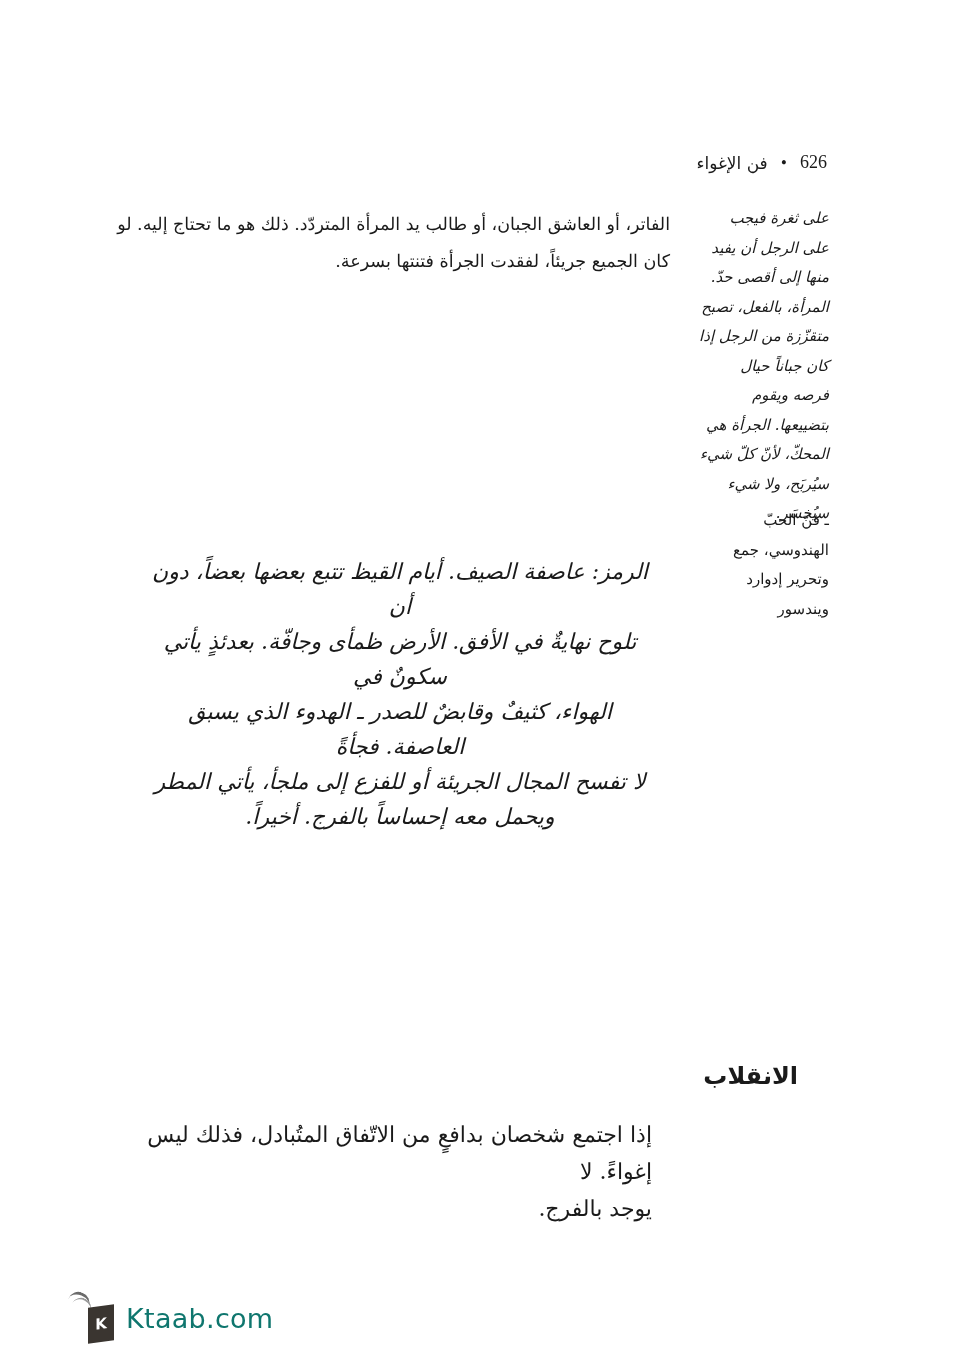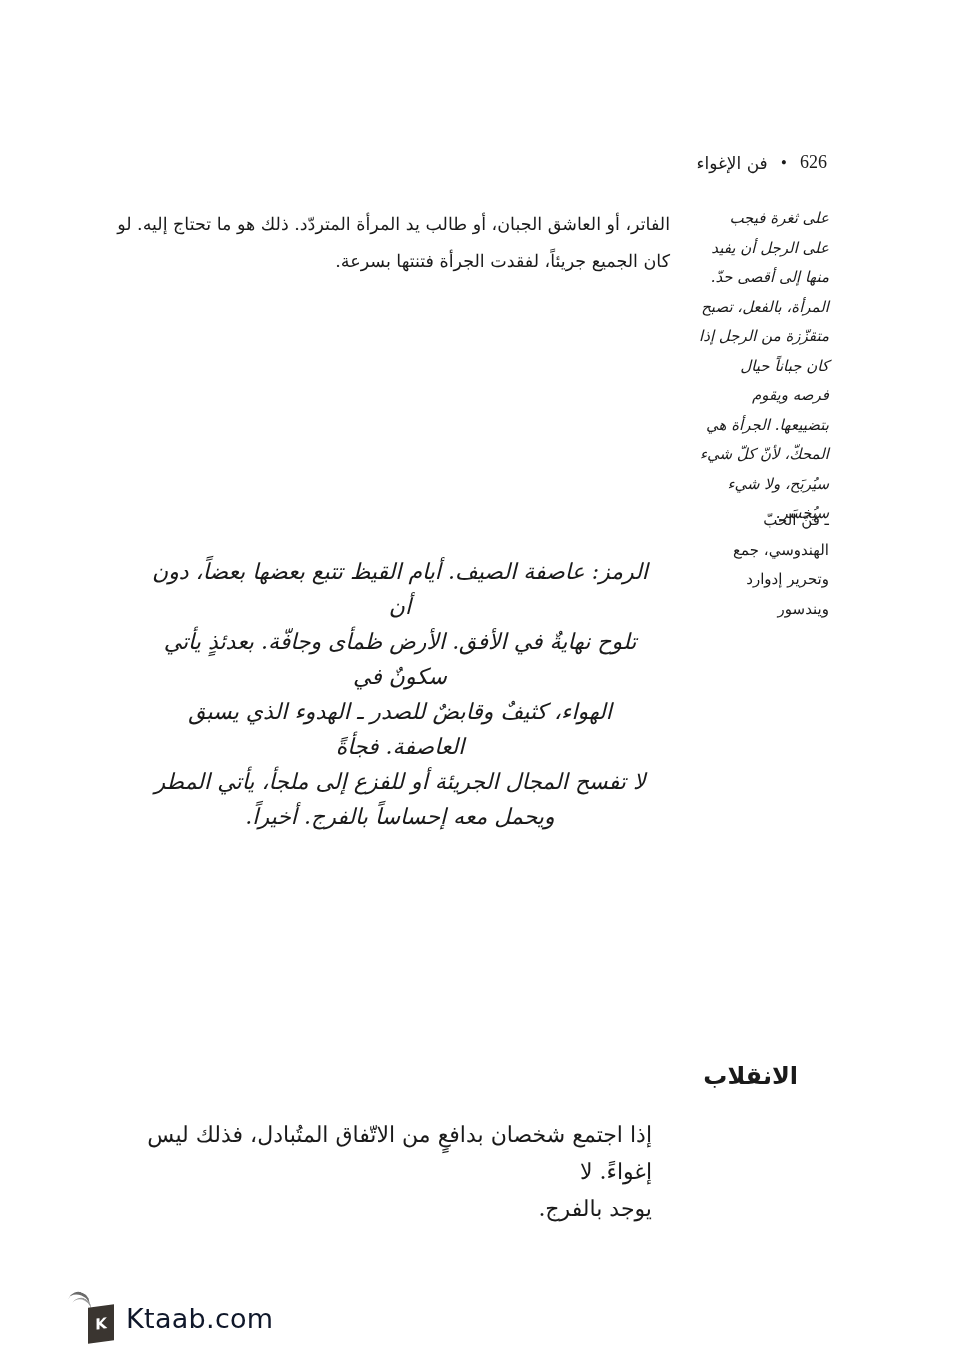--- a/index.html
+++ b/index.html
@@ -143,21 +143,21 @@
       font-family: "DejaVu Sans", sans-serif;
       font-weight: bold;
       font-size: 15px;
       display: flex;
       align-items: center;
       justify-content: center;
     }
     .logo-text {
       font-family: "DejaVu Sans", sans-serif;
       font-size: 27px;
-      color: #0f172a;
+      color: #0f766e;
       letter-spacing: 0.3px;
       text-align: right;
     }
     .line { display: block; }
   </style>
 </head>
 <body>
 
 <div class="page-header">
   <span class="num">626</span>

